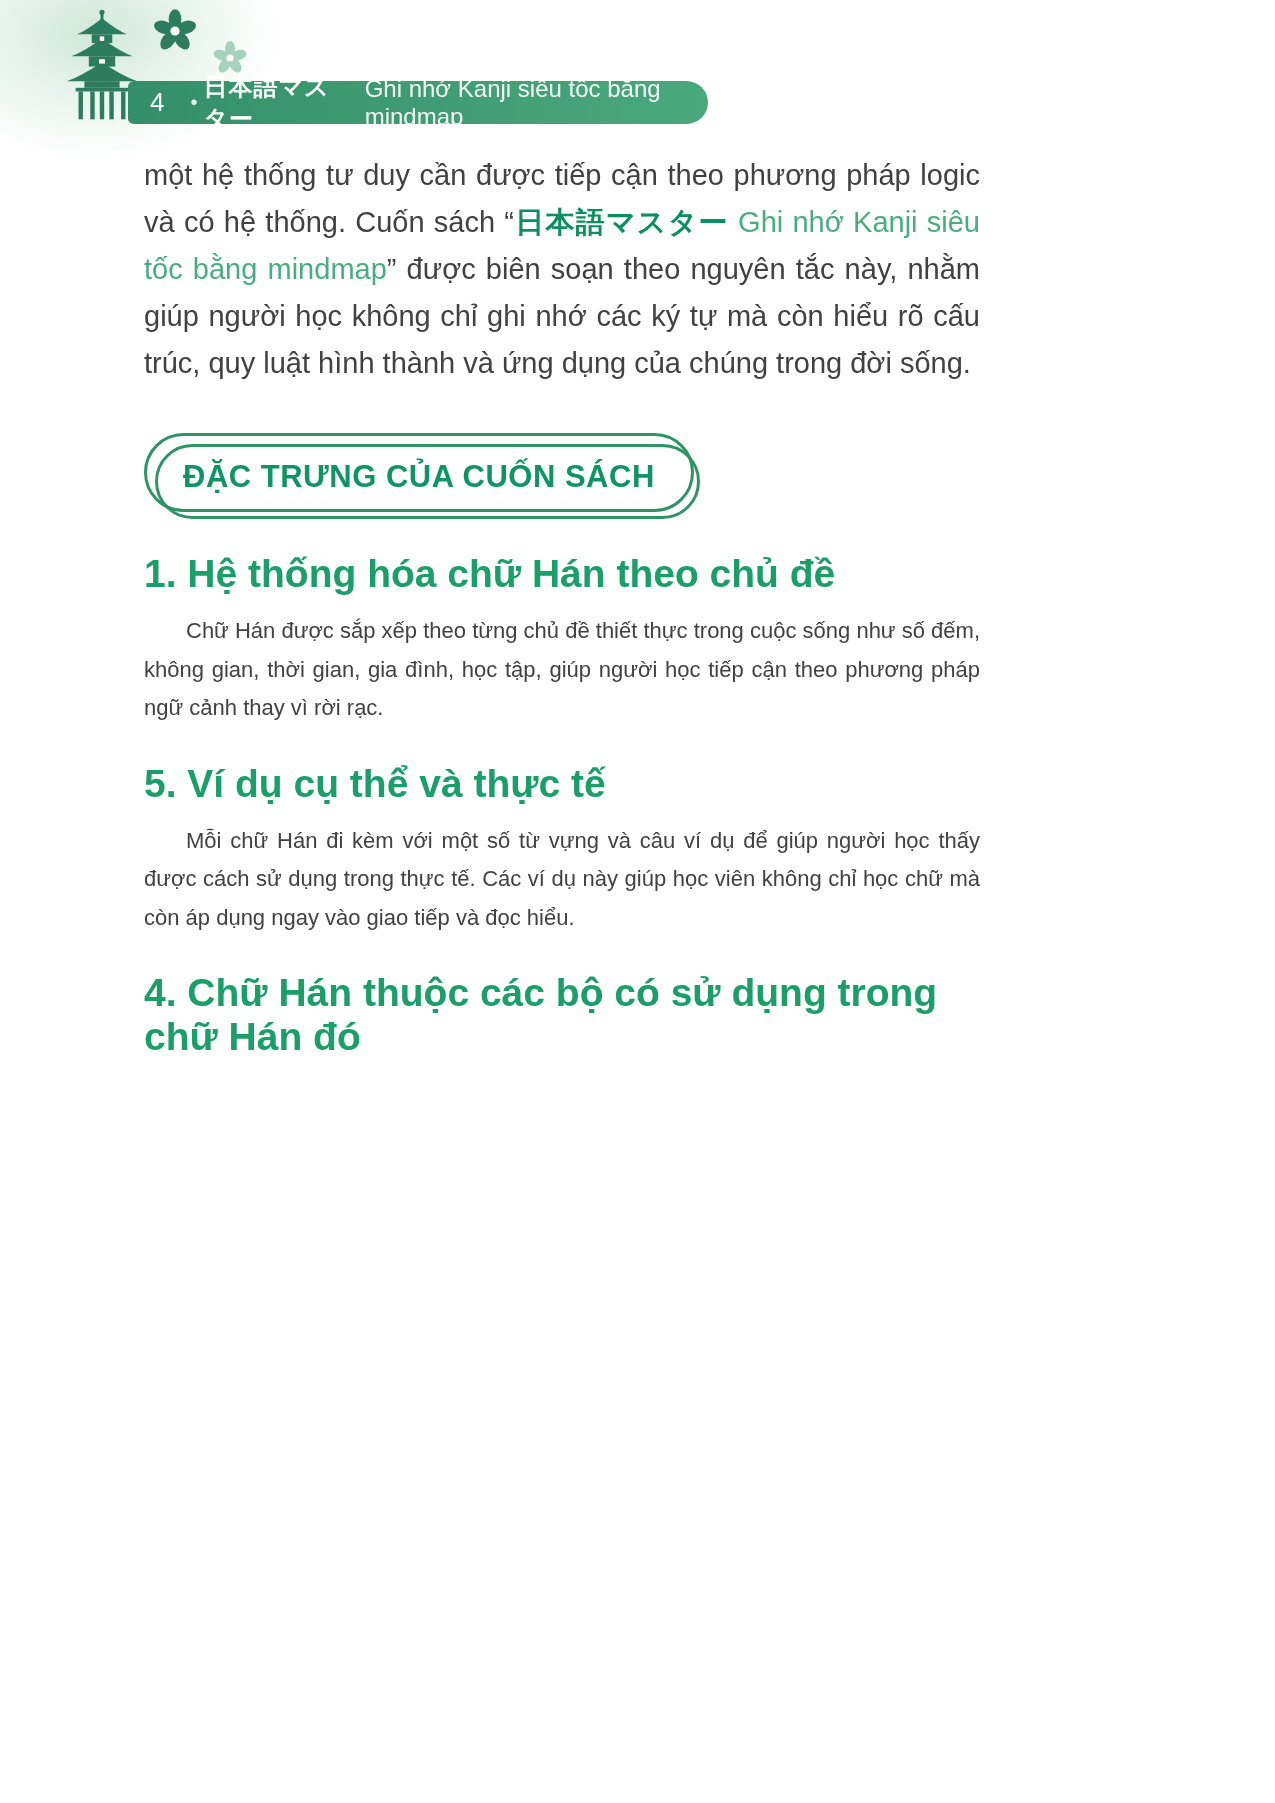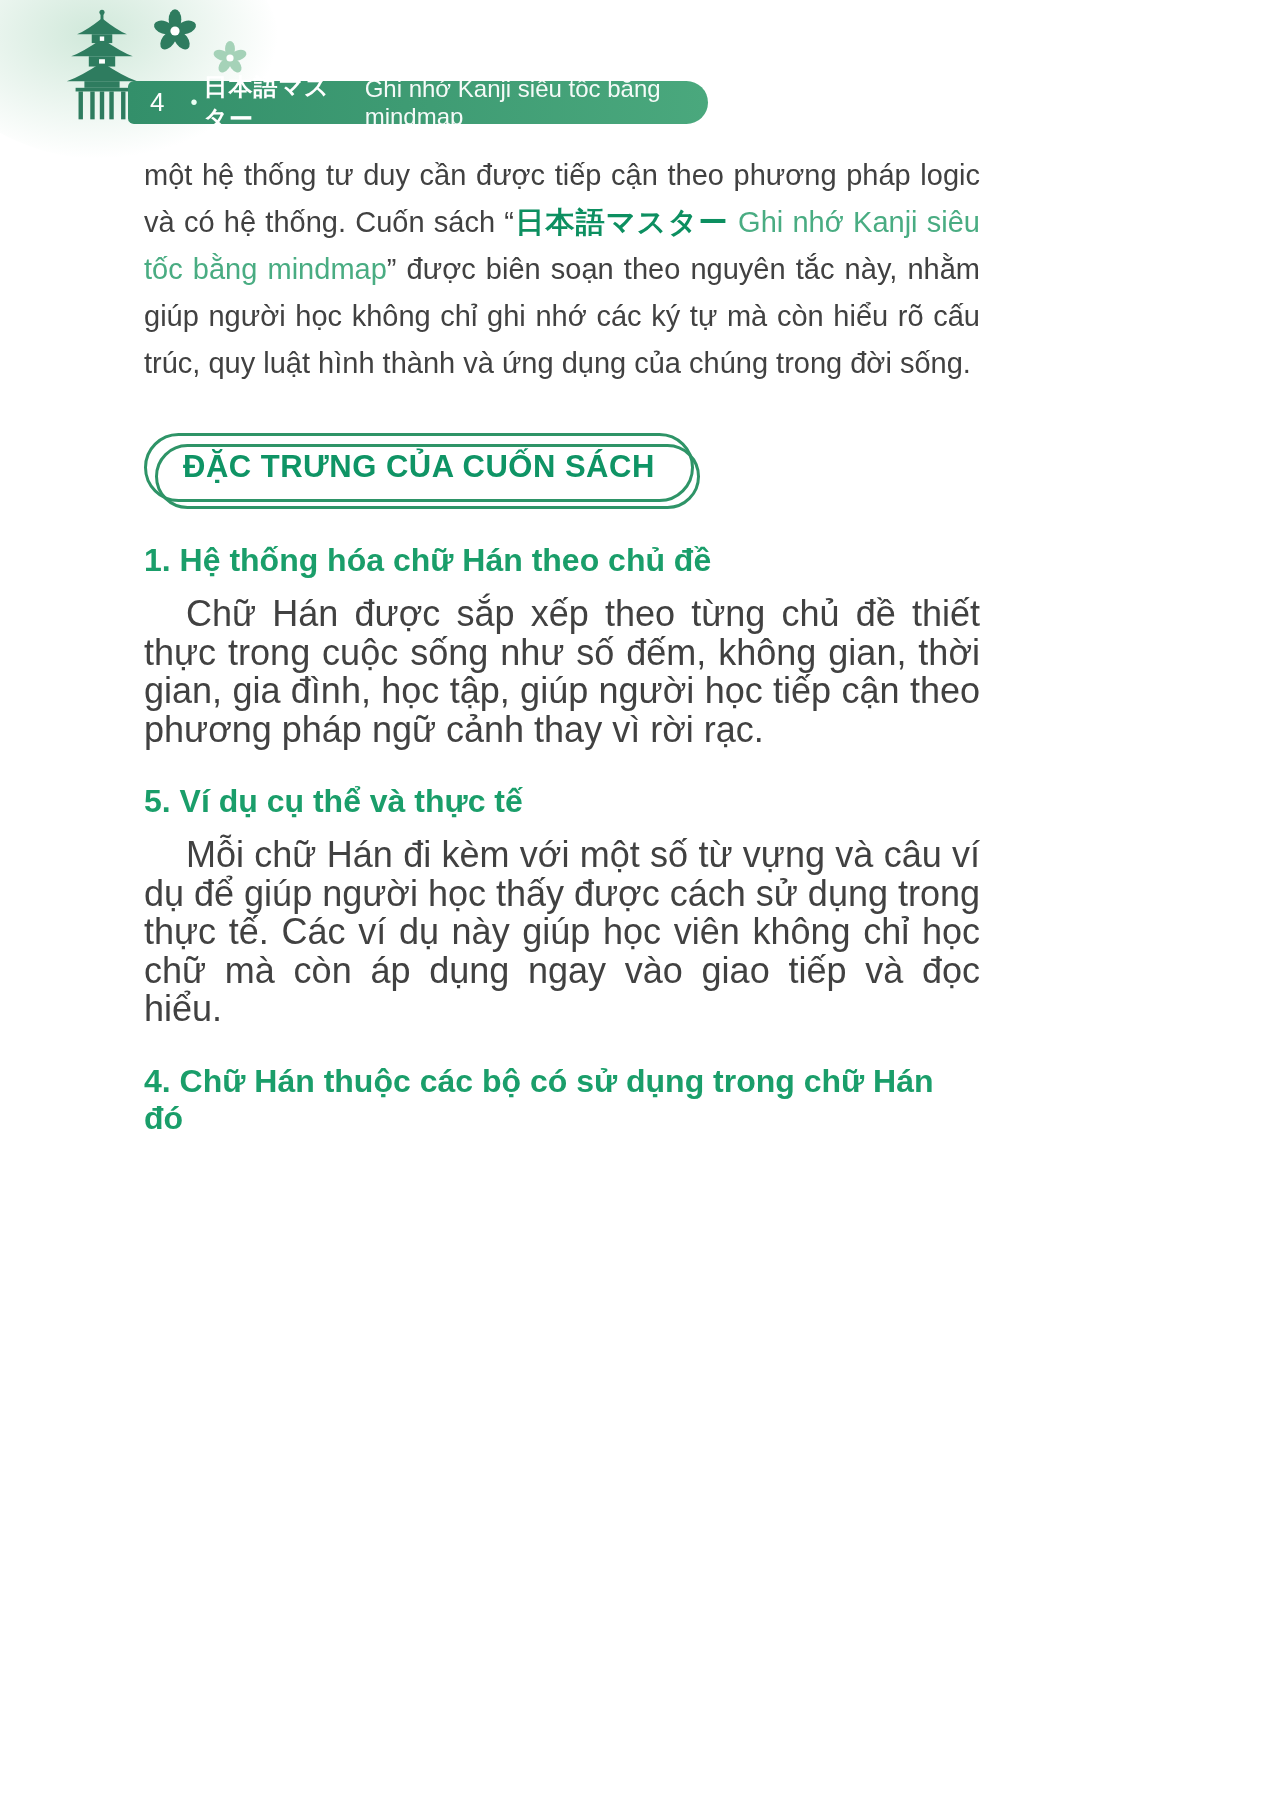--- a/index.html
+++ b/index.html
@@ -50,45 +50,45 @@
   .jp-green { color: #0c8f60; font-weight: bold; }
   .vi-green { color: #49ac82; }
 
   .badge {
     position: relative; z-index: 0;
     display: inline-block;
     margin-top: 46px;
     background: #ffffff;
     border: 3px solid #2e9467;
     border-radius: 44px;
-    padding: 13px 36px 14px 36px;
+    padding: 23px 36px 14px 36px;
     color: #0f9465;
     font-size: 31px;
     font-weight: bold;
     letter-spacing: .5px;
   }
   .badge::after {
     content: "";
     position: absolute;
     inset: 8px -9px -10px 8px;
     border: 3px solid #2e9467;
     border-radius: 44px;
     z-index: -1;
   }
 
   .sec-heading {
     margin: 34px 0 16px 0;
-    font-size: 32px;
+    font-size: 39px;
     font-weight: bold;
     color: #1a9e6a;
   }
   .sec-heading.first { margin-top: 40px; }
   .sec-body {
     margin: 0 0 8px 0;
-    font-size: 36px;
+    font-size: 22px;
     line-height: 38.5px;
     text-align: justify;
     text-indent: 42px;
   }
 </style>
 </head>
 <body>
 
 <div class="page">
 

